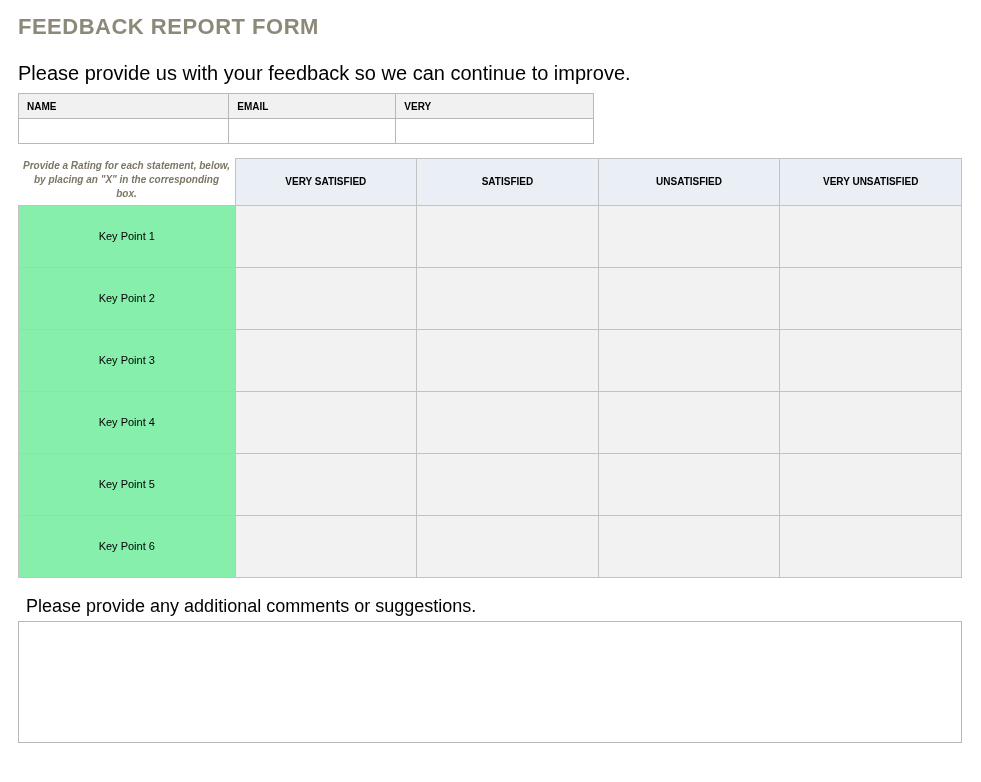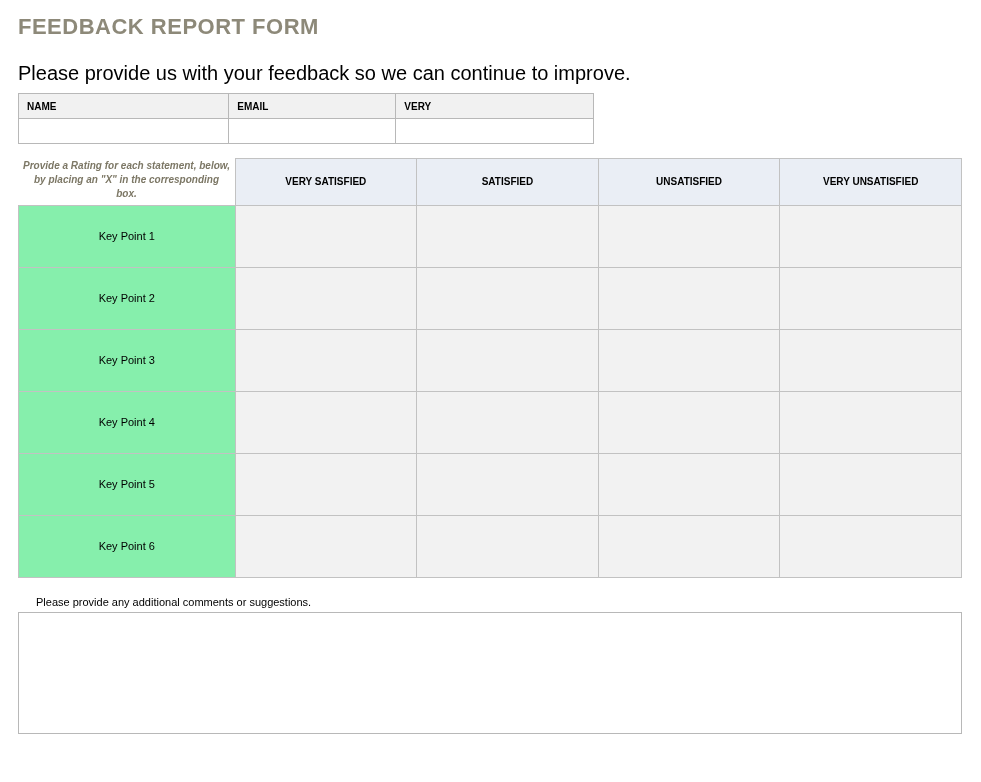--- a/index.html
+++ b/index.html
@@ -86,22 +86,22 @@
     text-align: left;
     font-weight: normal;
   }
   .rating-cell {
     background: #f2f2f2;
     height: 62px;
   }
 
   
   .comments-label {
-    font-size: 11px;
-    margin: 18px 0 4px 18px;
+    font-size: 18px;
+    margin: 18px 0 4px 8px;
   }
   .comments-box {
     width: 944px;
     height: 122px;
     border: 1px solid #b8b8b8;
     background: #fff;
     font-family: inherit;
     font-size: 13px;
     padding: 6px;
     resize: none;

